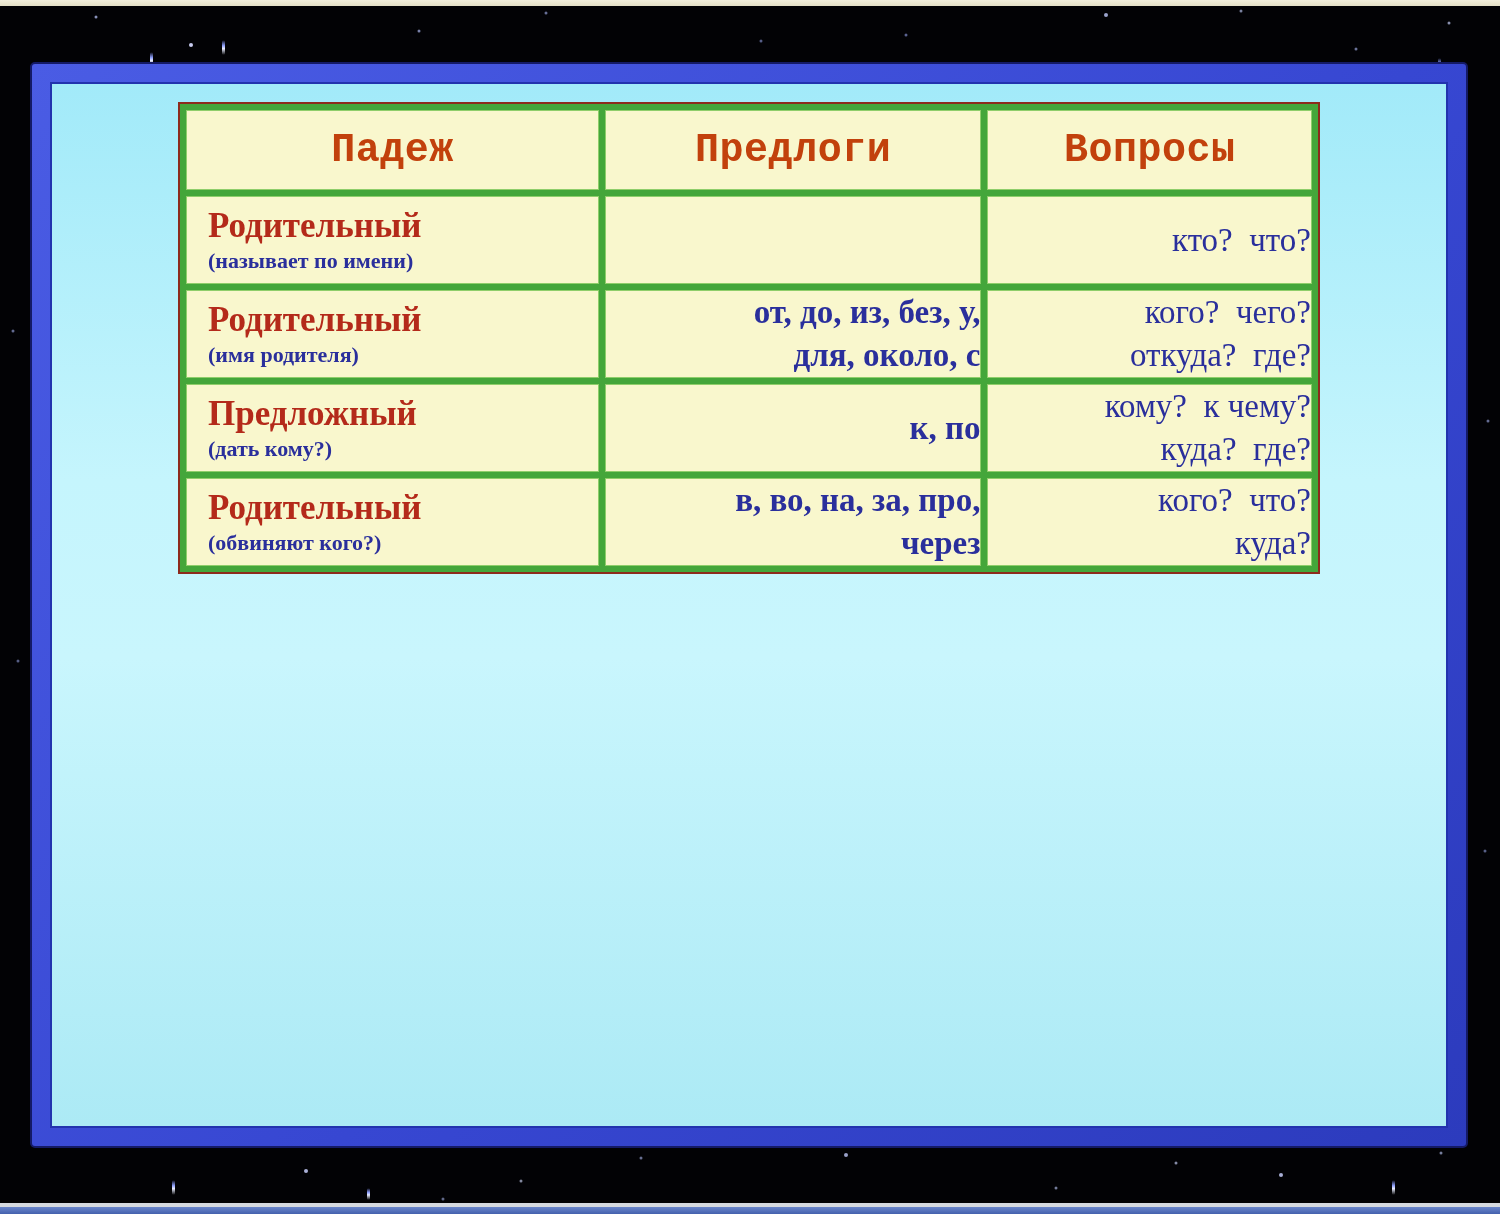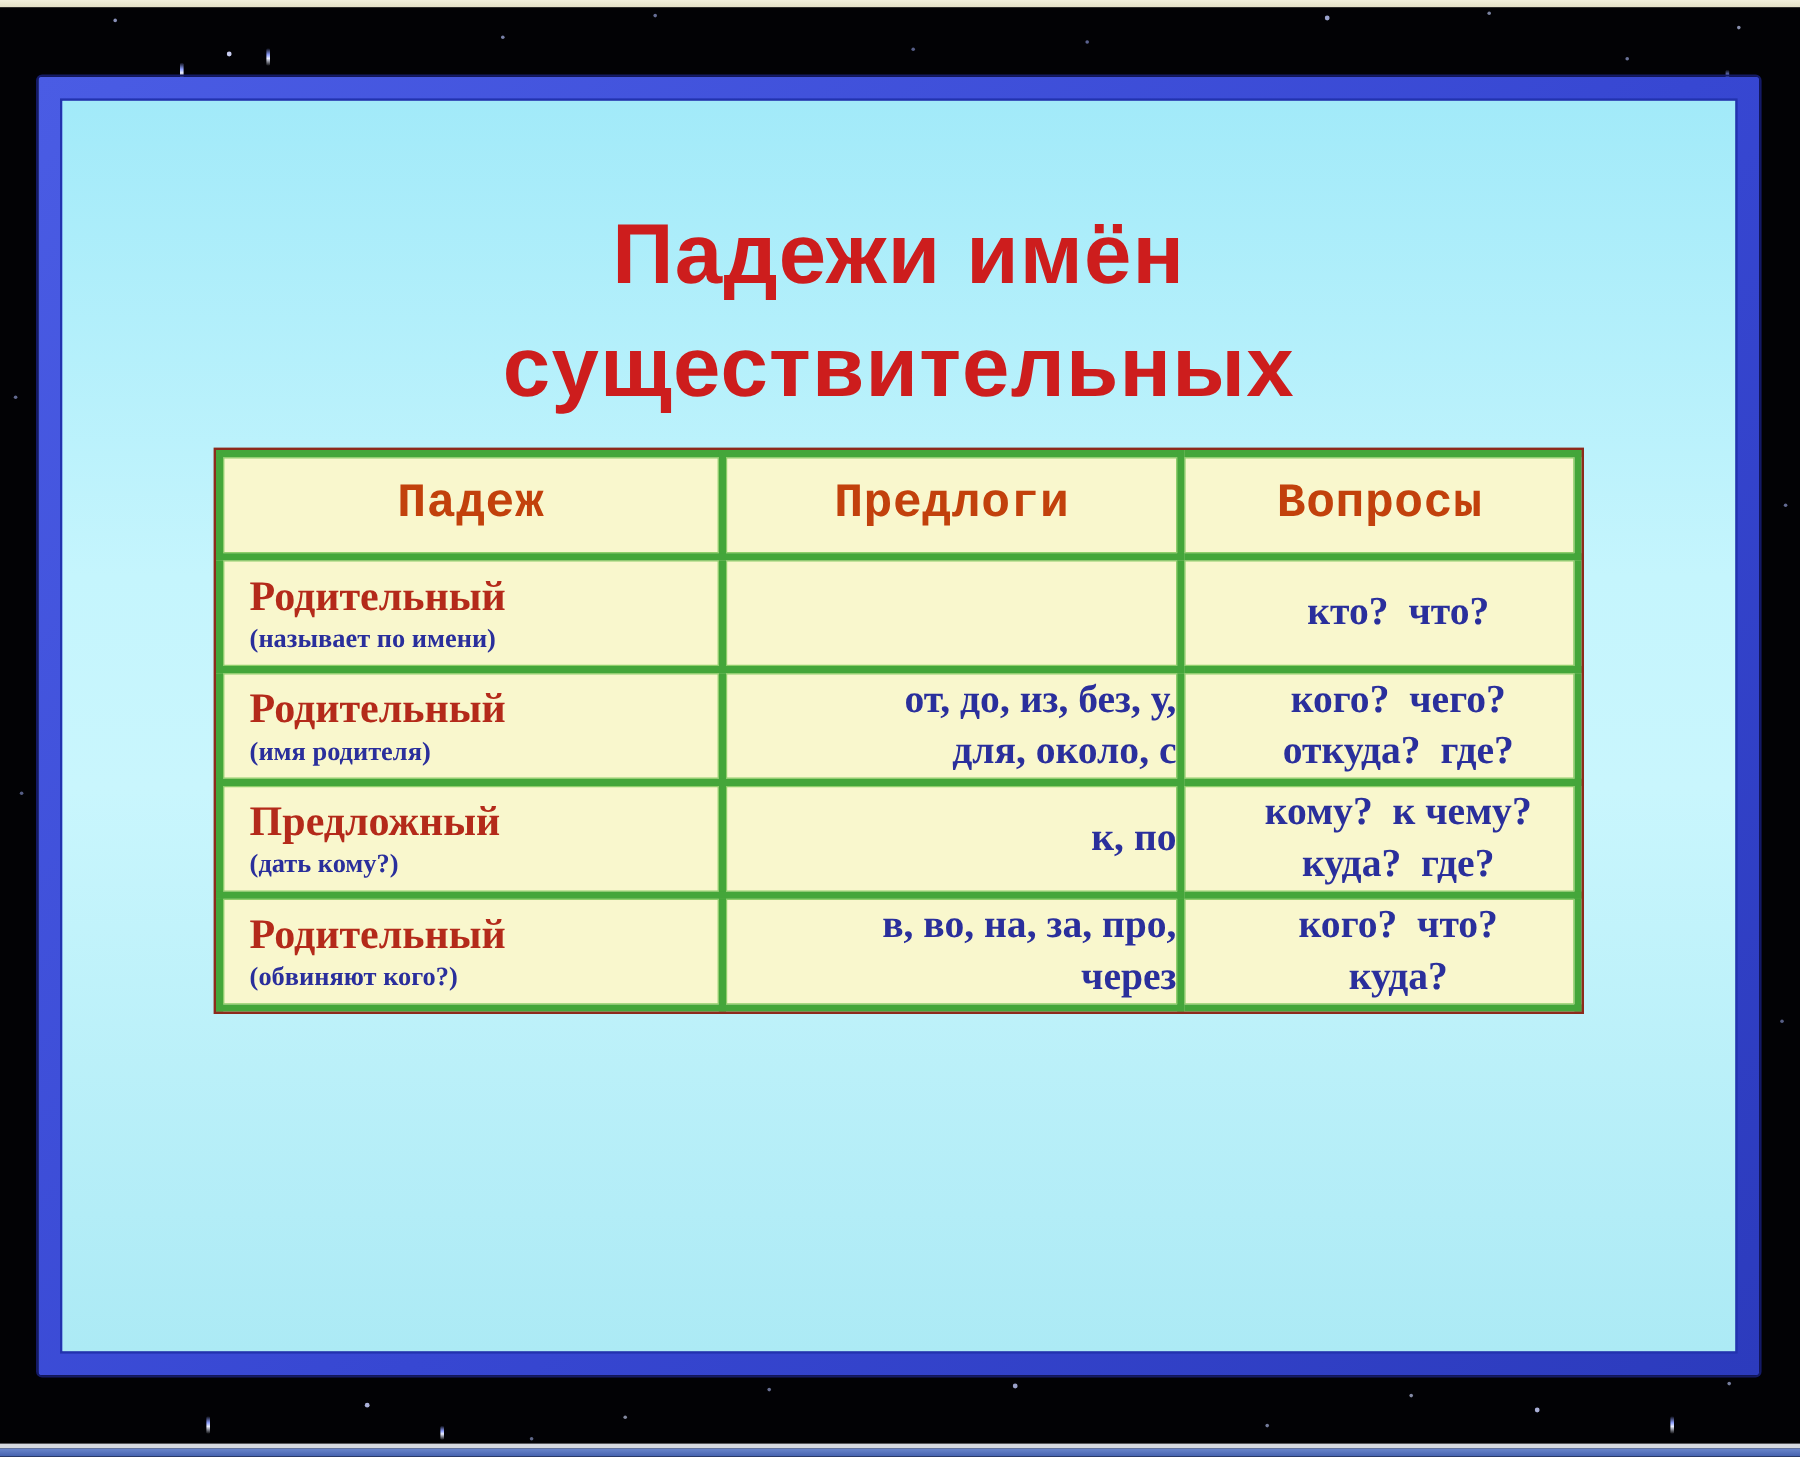--- a/index.html
+++ b/index.html
@@ -113,22 +113,22 @@
     text-align: center; letter-spacing: 0.5px; font-family: Liberation Mono, monospace;
   }
   td.c-case { padding-left: 22px; text-align: left; }
   .case-name { font-size: 35px; font-weight: 700; color: #b42a1a; line-height: 1.22; }
   .case-hint { font-size: 22px; font-weight: 700; color: #2a2f9c; line-height: 1.2; }
   td.c-prep {
     padding-left: 30px; font-size: 33px; font-weight: 700; color: #2a2f9c;
     line-height: 1.3; white-space: pre-wrap; text-align: right;
   }
   td.c-q {
-    padding-left: 32px; font-size: 33px; font-weight: 700; color: #2a2f9c;
-    line-height: 1.3; white-space: pre-wrap; text-align: center;
+    padding-left: 32px; font-size: 33px; font-weight: 400; color: #2a2f9c;
+    line-height: 1.3; white-space: pre-wrap; text-align: right;
   }
 </style>
 </head>
 <body>
 
 <div class="top-strip"></div>
 
 <div>
   <div class="star-dots"></div>
   <div class="star s1"></div>
@@ -137,24 +137,20 @@
   <div class="star s4"></div>
   <div class="star s5"></div>
   <div class="star s6"></div>
   <div class="star s7"></div>
   <div class="star s8"></div>
 </div>
 
 <div class="frame">
   <div class="panel">
 
-    <div class="title">
-      <div>Падежи имён</div>
-      <div>существительных</div>
-    </div>
 
     <table class="cases">
       <colgroup>
         <col style="width:37%">
         <col style="width:33.8%">
         <col style="width:29.2%">
       </colgroup>
       <tbody>
           <tr class="hdr">
         <th class="col-h">Падеж</th>

